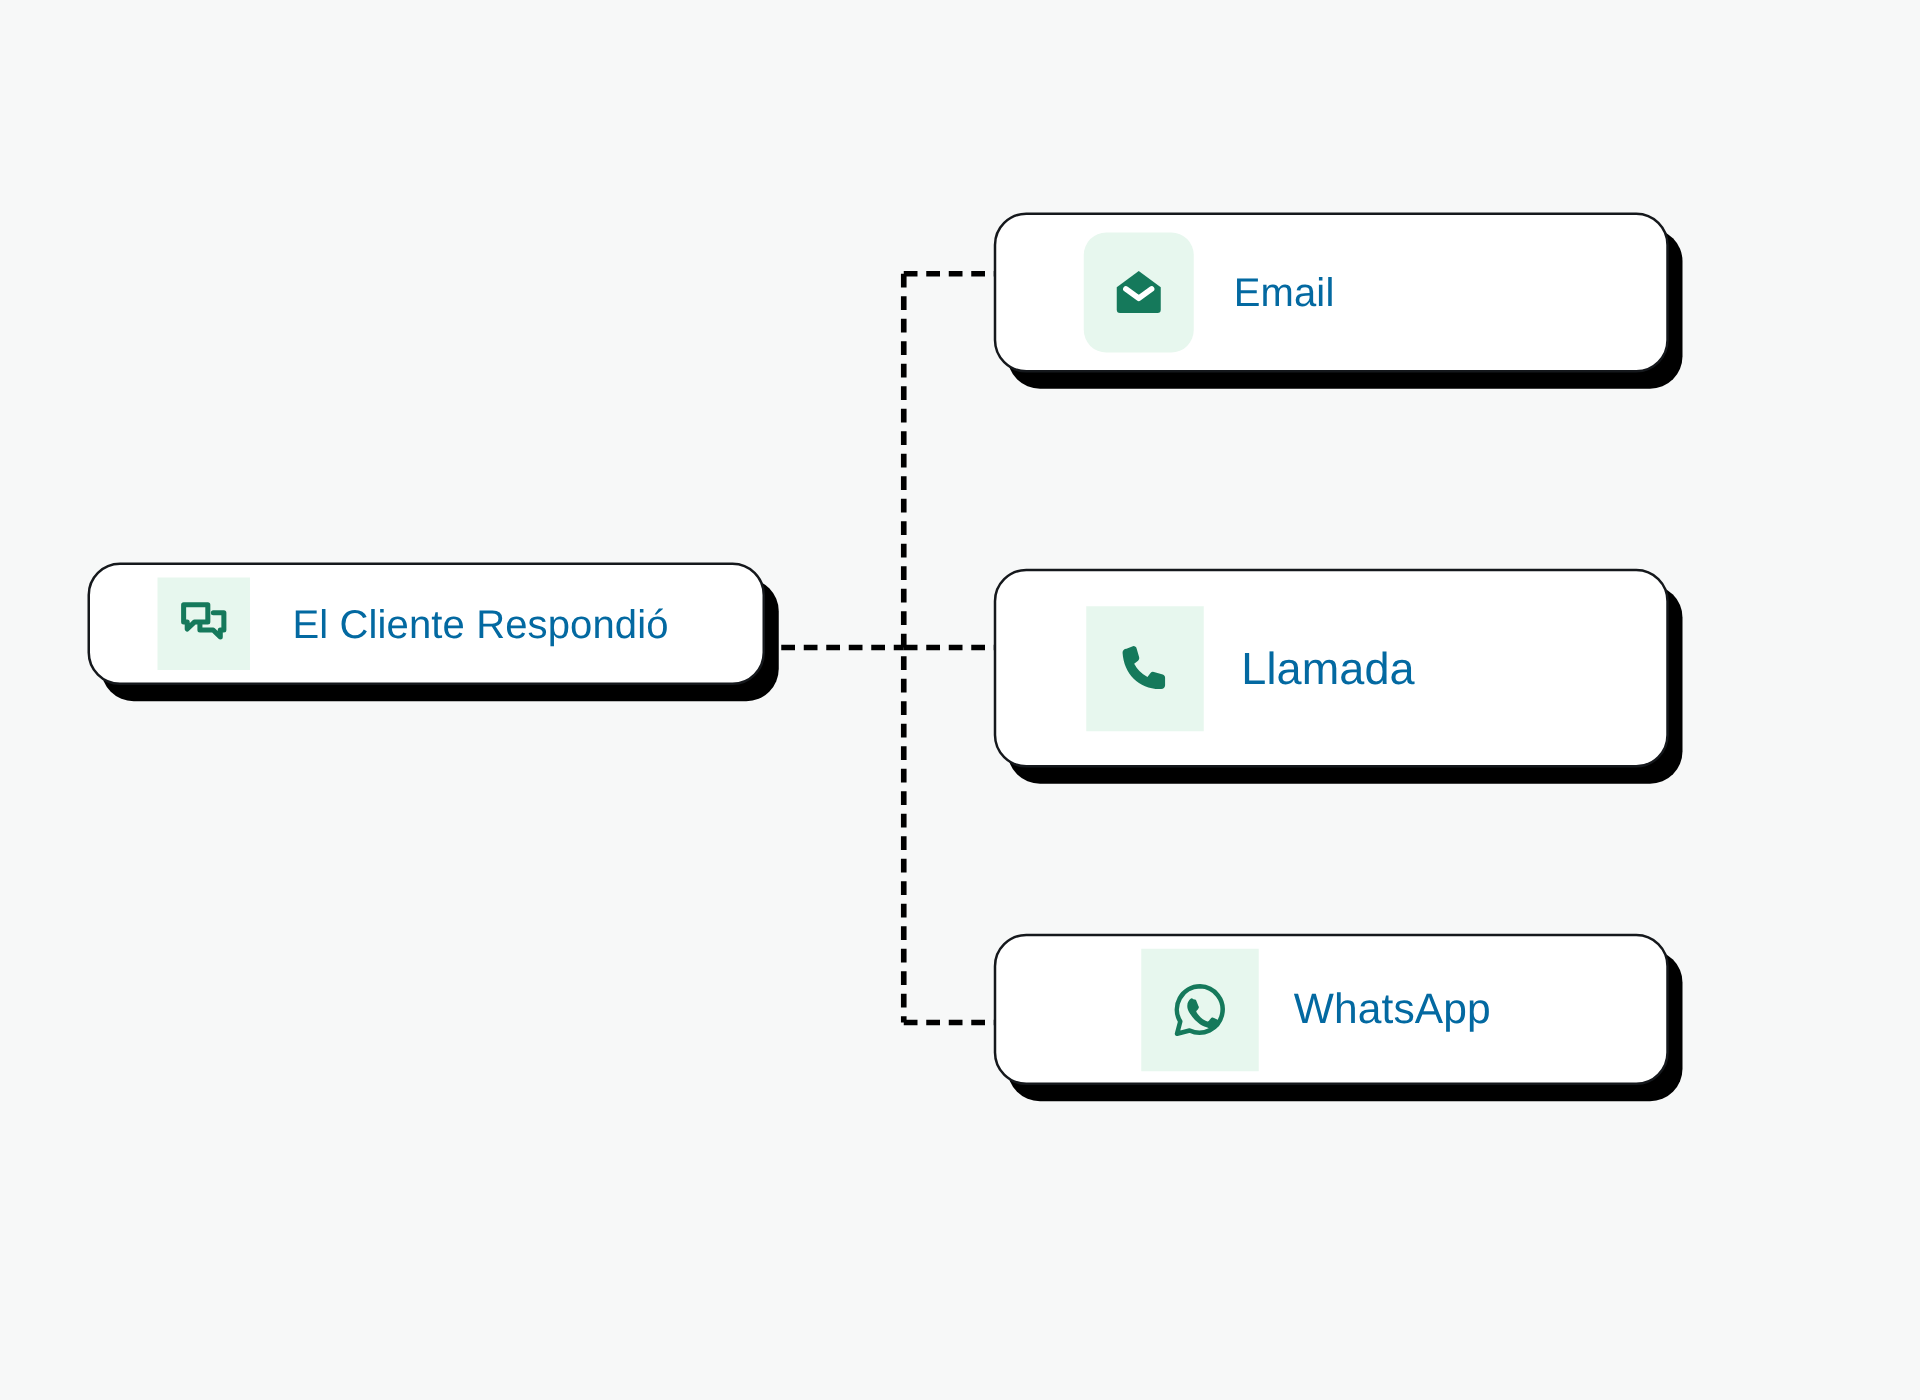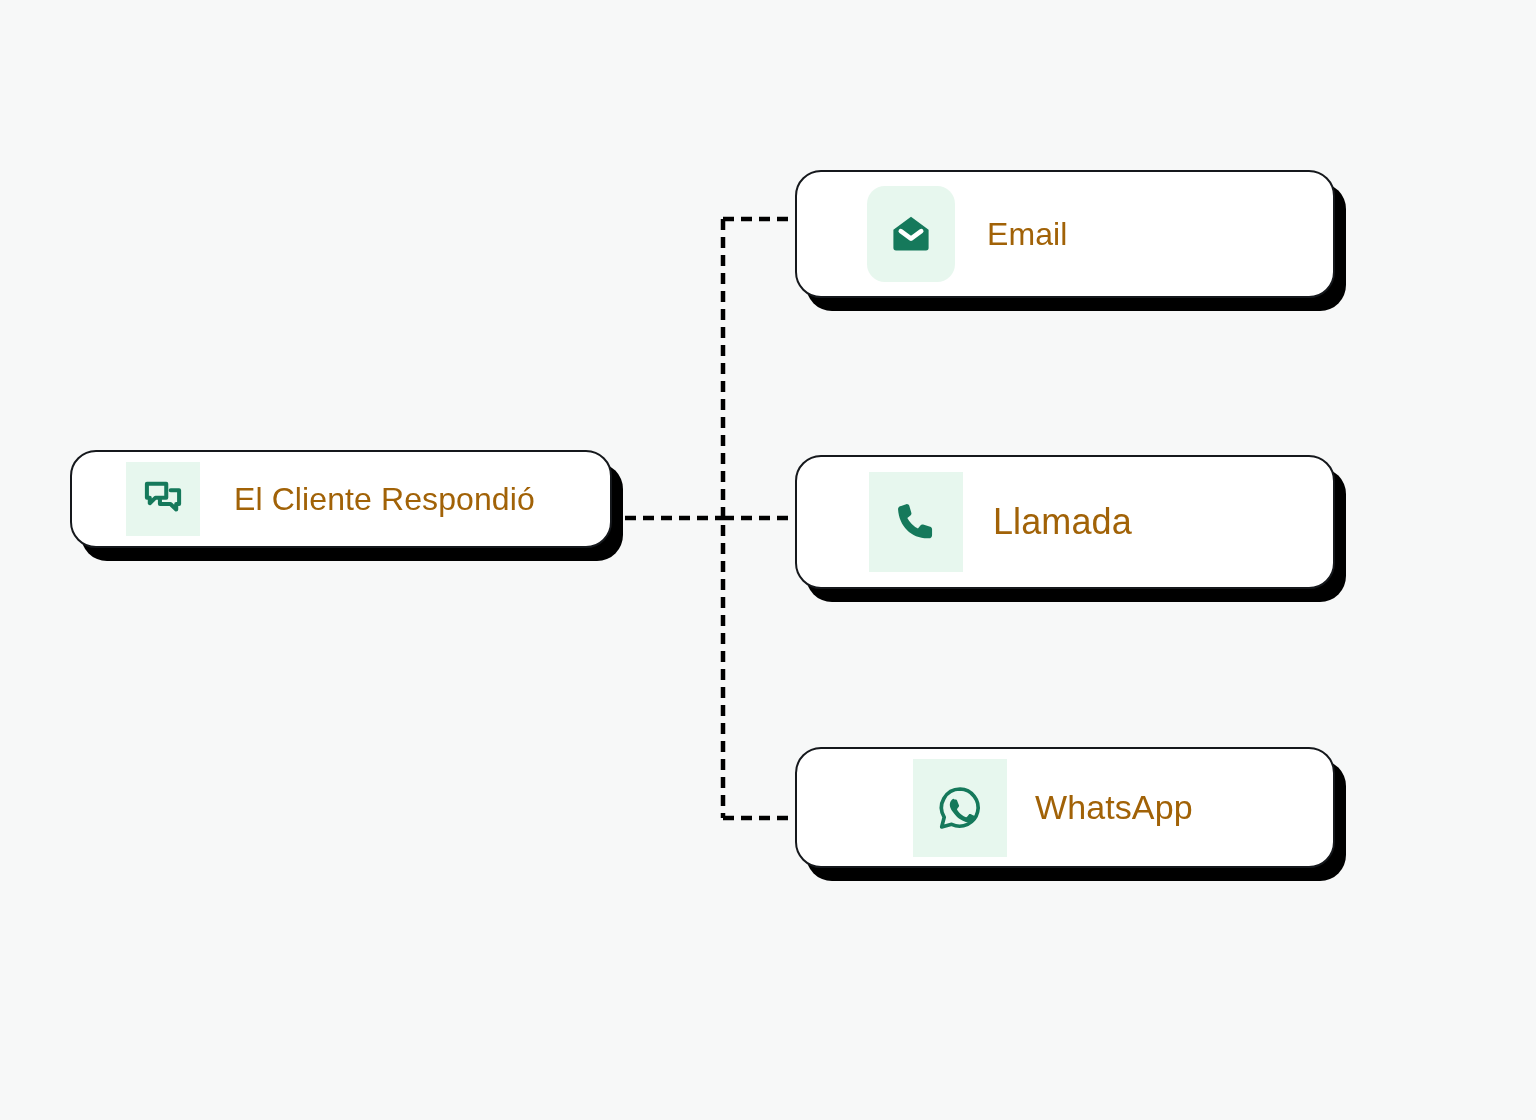--- a/index.html
+++ b/index.html
@@ -46,21 +46,21 @@
 
   .node-icon-tile {
     flex: 0 0 auto;
     display: flex;
     align-items: center;
     justify-content: center;
     background: #e7f7ee;
   }
 
   .node-label {
-    color: #a16207;
+    color: #0369a1;
     font-size: 33px;
     font-weight: 500;
     letter-spacing: 0.1px;
     white-space: nowrap;
   }
 
   
   #node-source {
     left: 70px;
     top: 450px;
@@ -94,21 +94,21 @@
     height: 96px;
     border-radius: 18px;
   }
   #node-email .node-label {
     margin-left: 32px;
     font-size: 32px;
   }
 
   #node-llamada {
     top: 455px;
-    height: 134px;
+    height: 159px;
     padding-left: 72px;
   }
   #node-llamada .node-icon-tile {
     width: 94px;
     height: 100px;
     border-radius: 0;
   }
   #node-llamada .node-label {
     margin-left: 30px;
     font-size: 36px;

